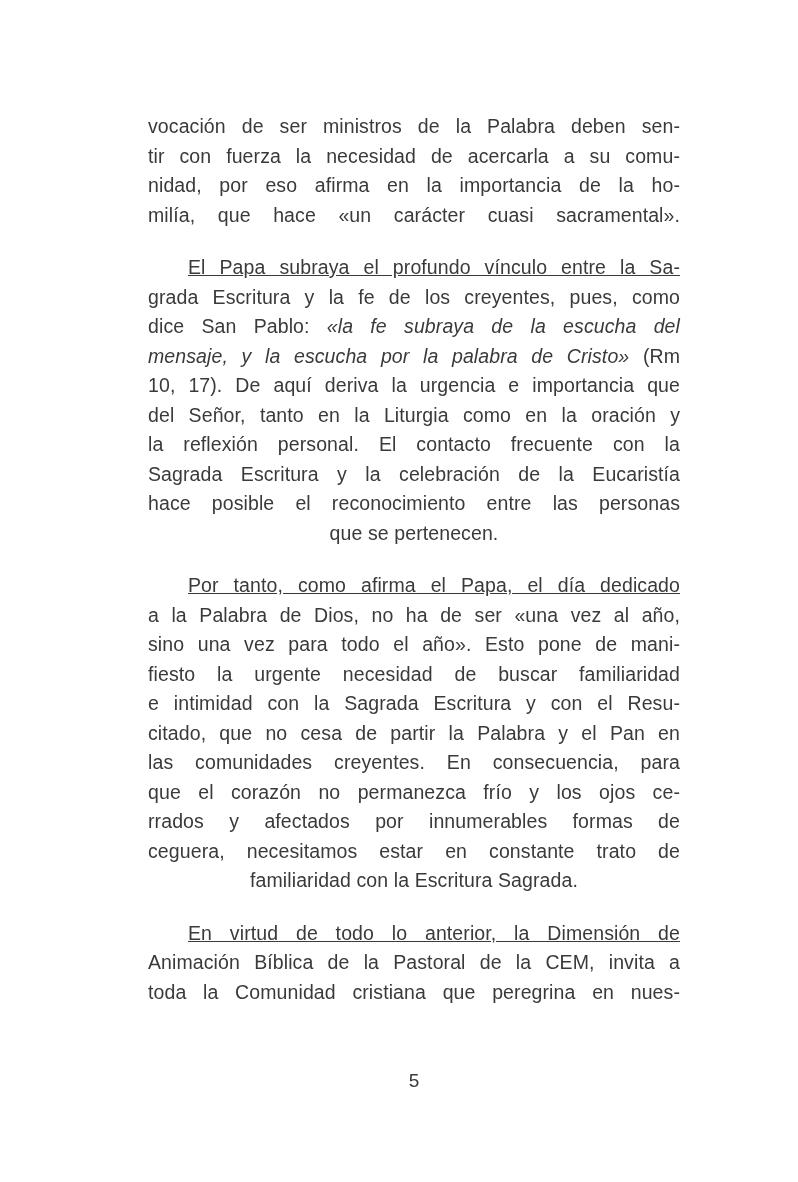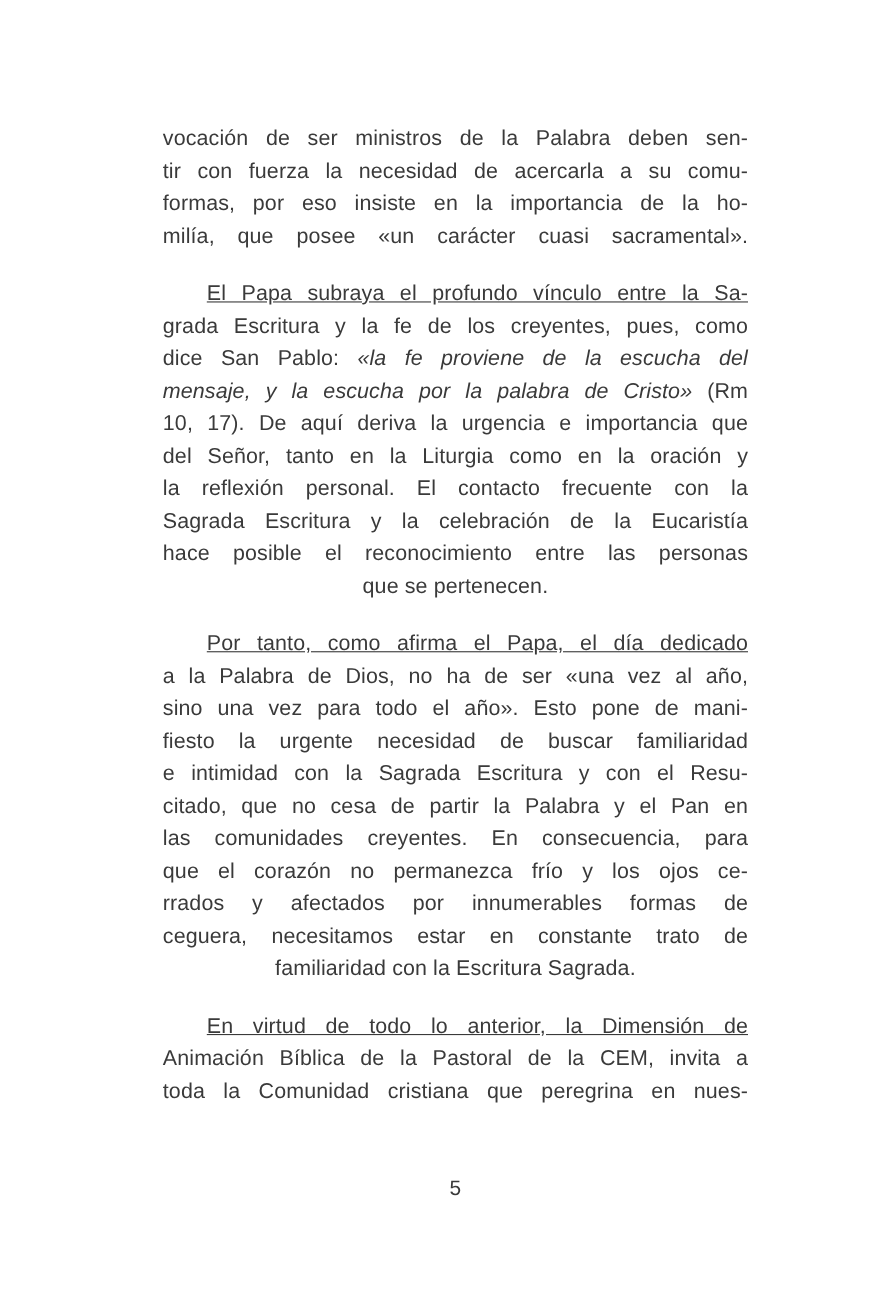--- a/index.html
+++ b/index.html
@@ -56,27 +56,27 @@
   }
 </style>
 </head>
 <body>
 
 <div class="page">
   <div class="text-block">
       <div class="para">
         <div class="line just"><span>vocación de ser ministros de la Palabra deben sen-</span></div>
         <div class="line just"><span>tir con fuerza la necesidad de acercarla a su comu-</span></div>
-        <div class="line just"><span>formas, por eso insiste en la importancia de la ho-</span></div>
-        <div class="line just"><span>milía, que posee «un carácter cuasi sacramental».</span></div>
+        <div class="line just"><span>nidad, por eso afirma en la importancia de la ho-</span></div>
+        <div class="line just"><span>milía, que hace «un carácter cuasi sacramental».</span></div>
       </div>
       <div class="para indent">
         <div class="line just"><span>El Papa subraya el profundo vínculo entre la Sa-</span></div>
         <div class="line just"><span>grada Escritura y la fe de los creyentes, pues, como</span></div>
-        <div class="line just"><span>dice San Pablo: </span><span class="it">«la fe proviene de la escucha del</span></div>
+        <div class="line just"><span>dice San Pablo: </span><span class="it">«la fe subraya de la escucha del</span></div>
         <div class="line just"><span class="it">mensaje, y la escucha por la palabra de Cristo»</span><span> (Rm</span></div>
         <div class="line just"><span>10, 17). De aquí deriva la urgencia e importancia que</span></div>
         <div class="line just"><span>del Señor, tanto en la Liturgia como en la oración y</span></div>
         <div class="line just"><span>la reflexión personal. El contacto frecuente con la</span></div>
         <div class="line just"><span>Sagrada Escritura y la celebración de la Eucaristía</span></div>
         <div class="line just"><span>hace posible el reconocimiento entre las personas</span></div>
         <div class="line"><span>que se pertenecen.</span></div>
       </div>
       <div class="para indent">
         <div class="line just"><span>Por tanto, como afirma el Papa, el día dedicado</span></div>

